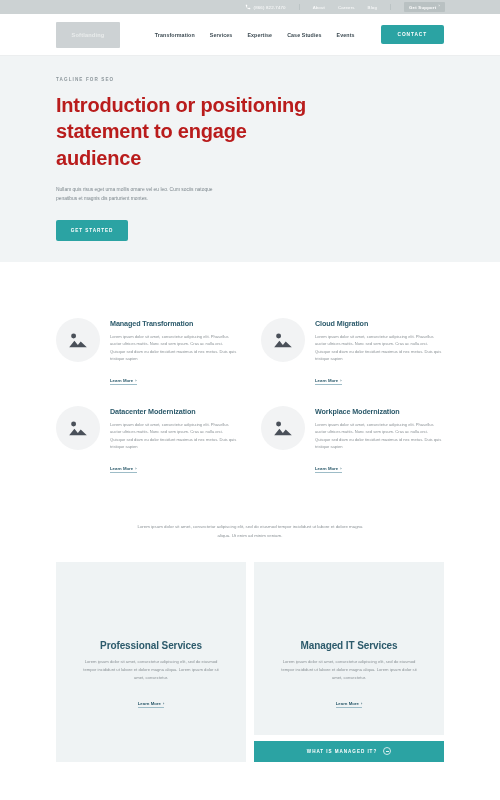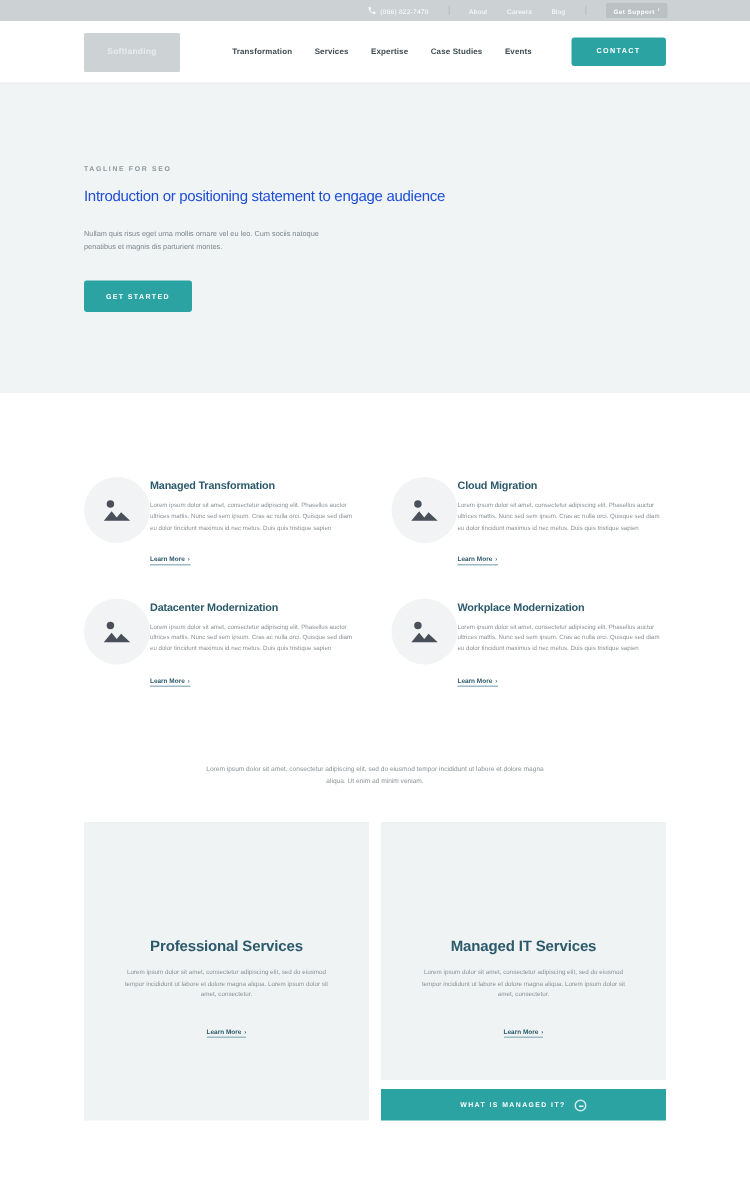--- a/index.html
+++ b/index.html
@@ -108,24 +108,24 @@
     justify-content: center;
   }
   .hero-tagline {
     font-size: 4.6px;
     letter-spacing: 1.1px;
     color: #8d979c;
     font-weight: bold;
     margin-bottom: 10px;
   }
   .hero-title {
-    font-size: 10px;
+    font-size: 20px;
     line-height: 1.32;
-    color: #1d4ed8;
-    font-weight: normal;
+    color: #b91c1c;
+    font-weight: bold;
     max-width: 260px;
     letter-spacing: -.2px;
     margin-bottom: 14px;
   }
   .hero-body {
     font-size: 4.9px;
     line-height: 1.85;
     color: #7c868c;
     max-width: 165px;
     margin-bottom: 17px;
@@ -161,21 +161,21 @@
     text-align: center;
   }
 
   
   .cards {
     display: grid;
     grid-template-columns: 1fr 1fr;
     column-gap: 22px;
     row-gap: 20px;
   }
-  .card { display: flex; gap: 0; }
+  .card { display: flex; gap: 10px; }
   .card-thumb {
     width: 44px;
     height: 44px;
     min-width: 44px;
     border-radius: 50%;
     background: #f2f3f4;
     display: flex;
     align-items: center;
     justify-content: center;
   }

